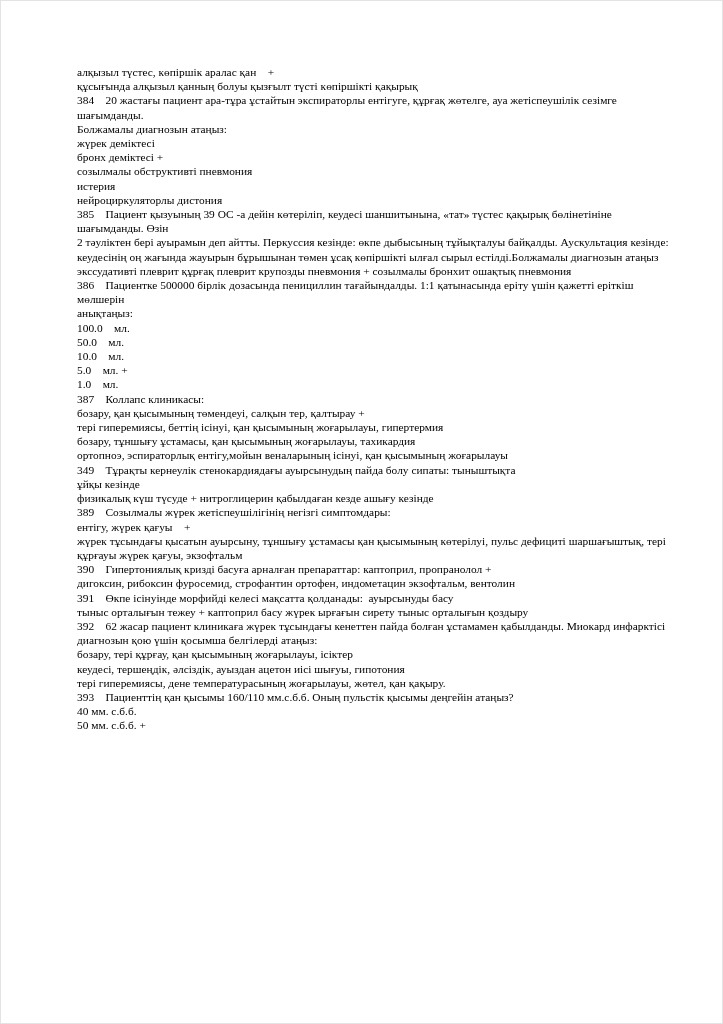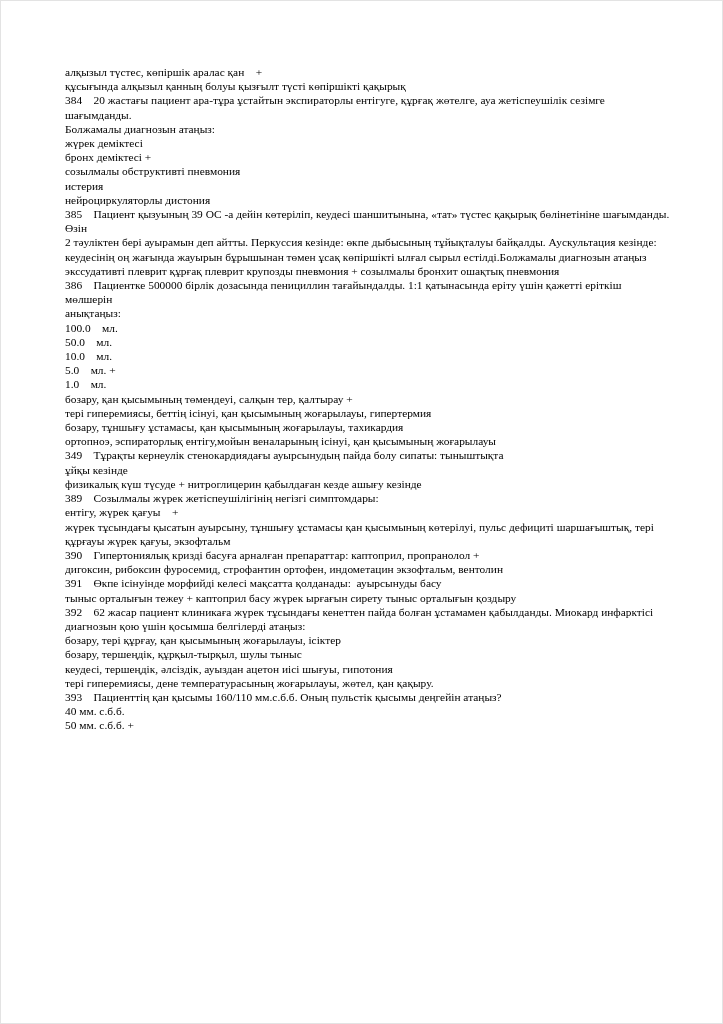--- a/index.html
+++ b/index.html
@@ -12,21 +12,21 @@
     width: 723px;
     height: 1024px;
     box-sizing: border-box;
     background: #ffffff;
     border: 1px solid #e3e3e3;
     overflow: hidden;
   }
   .text-block {
     position: absolute;
     top: 64px;
-    left: 64px;
+    left: 76px;
     right: 52px;
   }
   .line {
     font-family: "Liberation Serif", "DejaVu Serif", serif;
     font-size: 11.4px;
     line-height: 14.2px;
     color: #000000;
     white-space: pre-wrap;
     word-wrap: break-word;
   }
@@ -49,38 +49,38 @@
       <div class="line">2 тәуліктен бері ауырамын деп айтты. Перкуссия кезінде: өкпе дыбысының тұйықталуы байқалды. Аускультация кезінде:</div>
       <div class="line">кеудесінің оң жағында жауырын бұрышынан төмен ұсақ көпіршікті ылғал сырыл естілді.Болжамалы диагнозын атаңыз</div>
       <div class="line">экссудативті плеврит құрғақ плеврит крупозды пневмония + созылмалы бронхит ошақтық пневмония</div>
       <div class="line">386    Пациентке 500000 бірлік дозасында пенициллин тағайындалды. 1:1 қатынасында еріту үшін қажетті еріткіш мөлшерін</div>
       <div class="line">анықтаңыз:</div>
       <div class="line">100.0    мл.</div>
       <div class="line">50.0    мл.</div>
       <div class="line">10.0    мл.</div>
       <div class="line">5.0    мл. +</div>
       <div class="line">1.0    мл.</div>
+      <div class="line">387    Коллапс клиникасы:</div>
       <div class="line">бозару, қан қысымының төмендеуі, салқын тер, қалтырау +</div>
       <div class="line">тері гиперемиясы, беттің ісінуі, қан қысымының жоғарылауы, гипертермия</div>
       <div class="line">бозару, тұншығу ұстамасы, қан қысымының жоғарылауы, тахикардия</div>
       <div class="line">ортопноэ, эспираторлық ентігу,мойын веналарының ісінуі, қан қысымының жоғарылауы</div>
       <div class="line">349    Тұрақты кернеулік стенокардиядағы ауырсынудың пайда болу сипаты: тыныштықта</div>
       <div class="line">ұйқы кезінде</div>
       <div class="line">физикалық күш түсуде + нитроглицерин қабылдаған кезде ашығу кезінде</div>
       <div class="line">389    Созылмалы жүрек жетіспеушілігінің негізгі симптомдары:</div>
       <div class="line">ентігу, жүрек қағуы    +</div>
       <div class="line">жүрек тұсындағы қысатын ауырсыну, тұншығу ұстамасы қан қысымының көтерілуі, пульс дефициті шаршағыштық, тері</div>
       <div class="line">құрғауы жүрек қағуы, экзофтальм</div>
       <div class="line">390    Гипертониялық кризді басуға арналған препараттар: каптоприл, пропранолол +</div>
       <div class="line">дигоксин, рибоксин фуросемид, строфантин ортофен, индометацин экзофтальм, вентолин</div>
       <div class="line">391    Өкпе ісінуінде морфийді келесі мақсатта қолданады:  ауырсынуды басу</div>
       <div class="line">тыныс орталығын тежеу + каптоприл басу жүрек ырғағын сирету тыныс орталығын қоздыру</div>
       <div class="line">392    62 жасар пациент клиникаға жүрек тұсындағы кенеттен пайда болған ұстамамен қабылданды. Миокард инфарктісі</div>
       <div class="line">диагнозын қою үшін қосымша белгілерді атаңыз:</div>
       <div class="line">бозару, тері құрғау, қан қысымының жоғарылауы, ісіктер</div>
-      <div class="line">бозару, тершеңдік, құрқыл-тырқыл, шулы тыныс</div>
       <div class="line">кеудесі, тершеңдік, әлсіздік, ауыздан ацетон иісі шығуы, гипотония</div>
       <div class="line">тері гиперемиясы, дене температурасының жоғарылауы, жөтел, қан қақыру.</div>
       <div class="line">393    Пациенттің қан қысымы 160/110 мм.с.б.б. Оның пульстік қысымы деңгейін атаңыз?</div>
       <div class="line">40 мм. с.б.б.</div>
       <div class="line">50 мм. с.б.б. +</div>
     </div>
 </div>
 
 </body></html>

